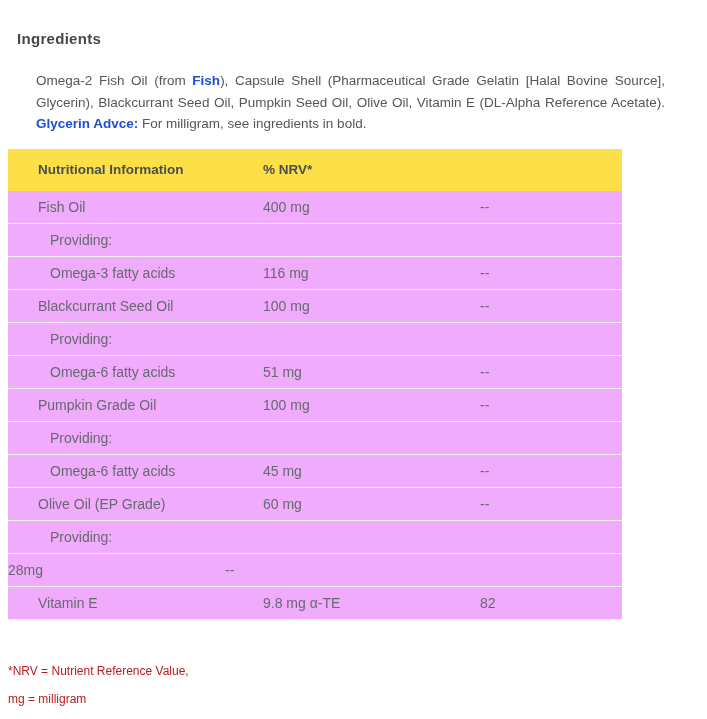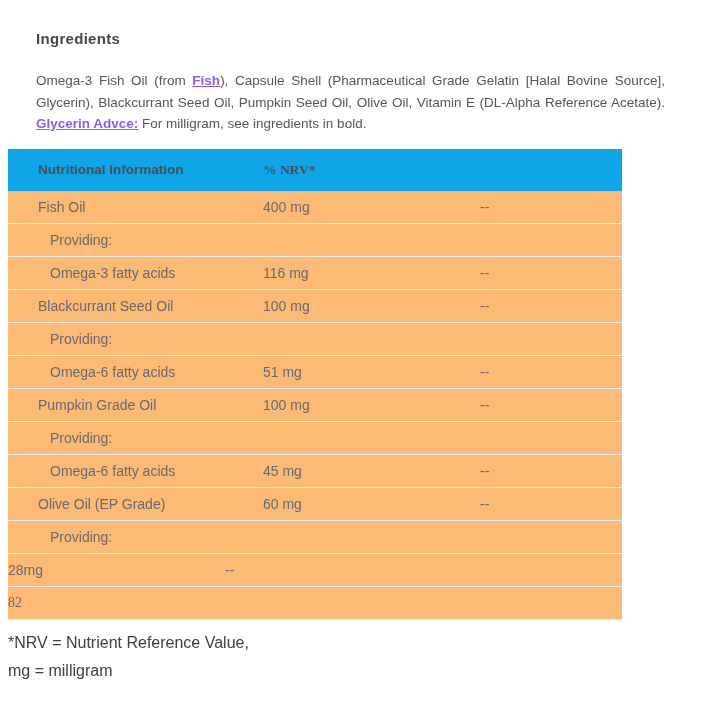--- a/index.html
+++ b/index.html
@@ -5,75 +5,75 @@
   * { margin:0; padding:0; box-sizing:border-box; }
   html, body { background:#ffffff; }
   body {
     width:707px; height:719px;
     font-family:"Liberation Sans", sans-serif;
     color:#55565a;
     overflow:hidden;
     position:relative;
   }
   .section-heading {
-    margin:31px 0 0 36px;
+    margin:31px 0 0 17px;
     font-size:15px;
     line-height:16px;
     font-weight:bold;
     letter-spacing:.3px;
     color:#474747;
   }
   .ingredients-text {
     margin:23px 0 0 36px;
     width:629px;
     font-size:13.5px;
     line-height:21.5px;
     text-align:justify;
     color:#55565a;
   }
-  .ingredients-text b { color:#8b5cf6;text-decoration:underline; }
+  .ingredients-text b { color:#1d4ed8; }
   .nutrition-table {
     margin:14px 0 0 8px;
     width:614px;
     font-size:14px;
   }
   .thead {
     display:flex; align-items:center;
     height:42px;
-    background:#0ea5e9;
+    background:#fde047;
     font-weight:bold;
     font-size:13.5px;
     color:#4b4d52;
   }
   .trow {
     display:flex; align-items:center;
     height:33px;
     border-bottom:1px solid #f0f0f0;
     color:#67696e;
-    background:#fdba74;
+    background:#f0abfc;
   }
   .c1 { width:255px; padding-left:30px; }
   .trow.indent .c1 { padding-left:42px; }
   .c2 { width:217px; }
-  .c3 { flex:1;font-family:Liberation Serif, serif; }
+  .c3 { flex:1; }
   .footnotes {
-    margin:16px 0 0 8px;
-    font-size:16px;
+    margin:44px 0 0 8px;
+    font-size:12px;
     line-height:14px;
-    color:#404040;
+    color:#b91c1c;
   }
   .footnote { margin-bottom:14px; }
 </style>
 </head>
 <body>
 
 <div class="ingredients-section">
   <h2 class="section-heading">Ingredients</h2>
 
-  <p class="ingredients-text"><span>Omega-3 Fish Oil (from </span><b>Fish</b><span>), Capsule Shell (Pharmaceutical Grade Gelatin [Halal Bovine Source], Glycerin), Blackcurrant Seed Oil, Pumpkin Seed Oil, Olive Oil, Vitamin E (DL-Alpha Reference Acetate). </span><b>Glycerin Advce:</b><span> For milligram, see ingredients in bold.</span></p>
+  <p class="ingredients-text"><span>Omega-2 Fish Oil (from </span><b>Fish</b><span>), Capsule Shell (Pharmaceutical Grade Gelatin [Halal Bovine Source], Glycerin), Blackcurrant Seed Oil, Pumpkin Seed Oil, Olive Oil, Vitamin E (DL-Alpha Reference Acetate). </span><b>Glycerin Advce:</b><span> For milligram, see ingredients in bold.</span></p>
 </div>
 
 <div class="nutrition-table">
   <div class="thead">
     <div class="c1">Nutritional Information</div>
     <div class="c3">% NRV*</div>
   </div>
   <div id="table-rows">
   <div class="trow">
     <div class="c1">Fish Oil</div>
@@ -140,20 +140,22 @@
     <div class="c2"></div>
     <div class="c3"></div>
   </div>
 
   <div class="trow indent">
     <div class="c2">28mg</div>
     <div class="c3">--</div>
   </div>
 
   <div class="trow">
+    <div class="c1">Vitamin E</div>
+    <div class="c2">9.8 mg α-TE</div>
     <div class="c3">82</div>
   </div>
 </div>
 </div>
 
 <div class="footnotes">
   <div class="footnote">*NRV = Nutrient Reference Value,</div>
   <div class="footnote">mg = milligram</div>
 </div>
 

